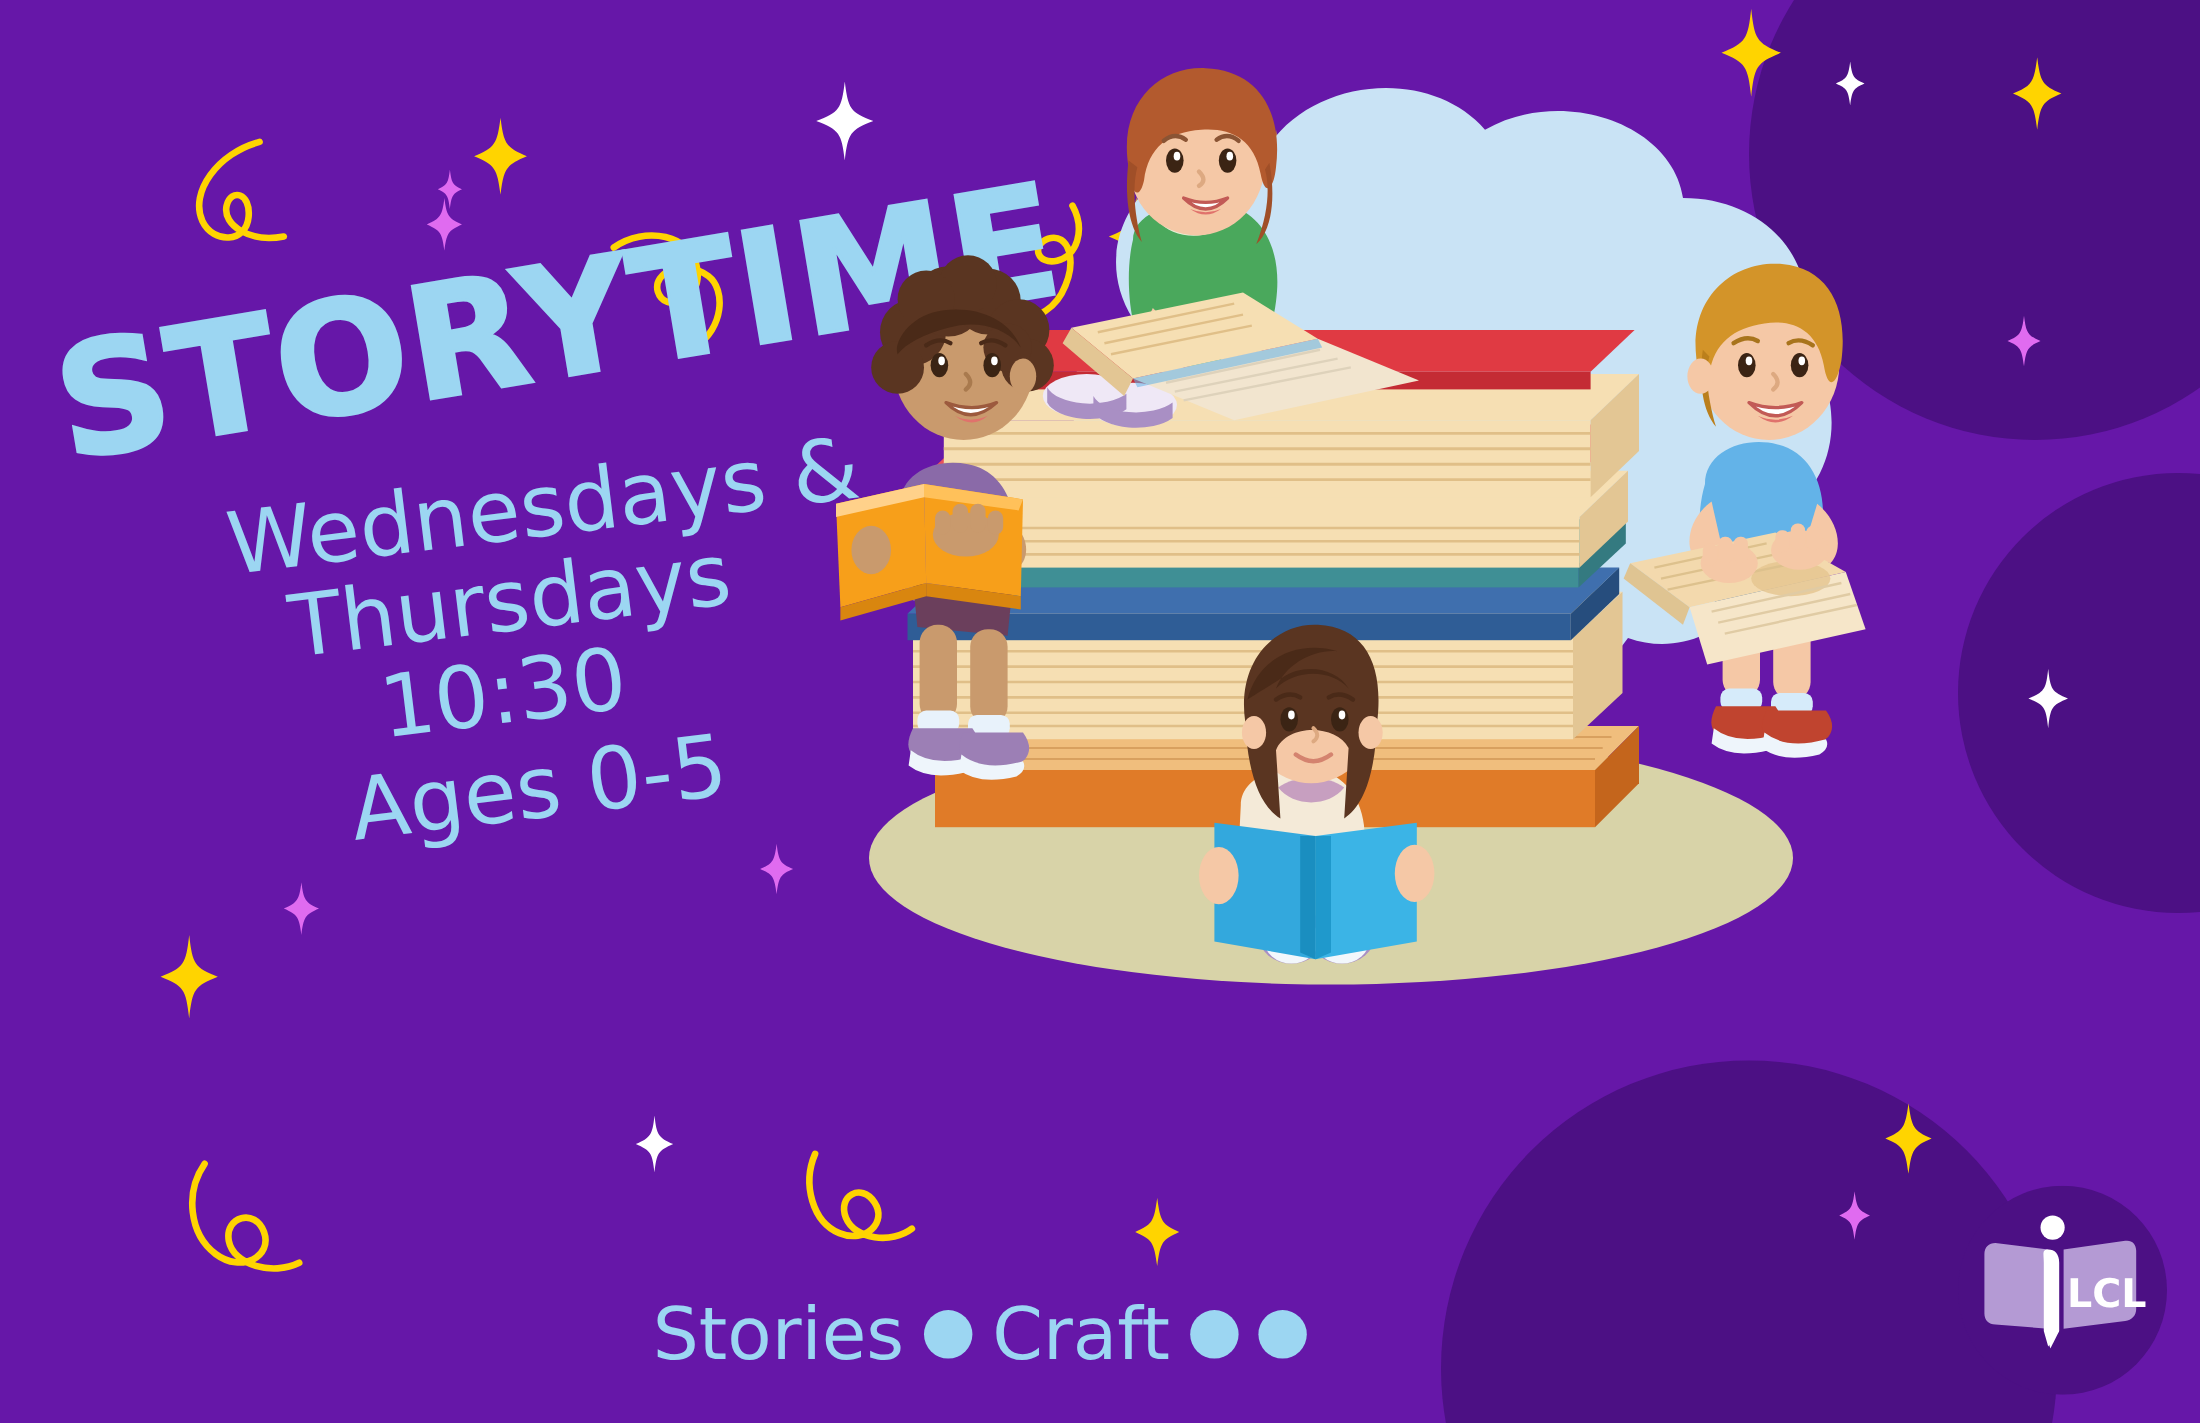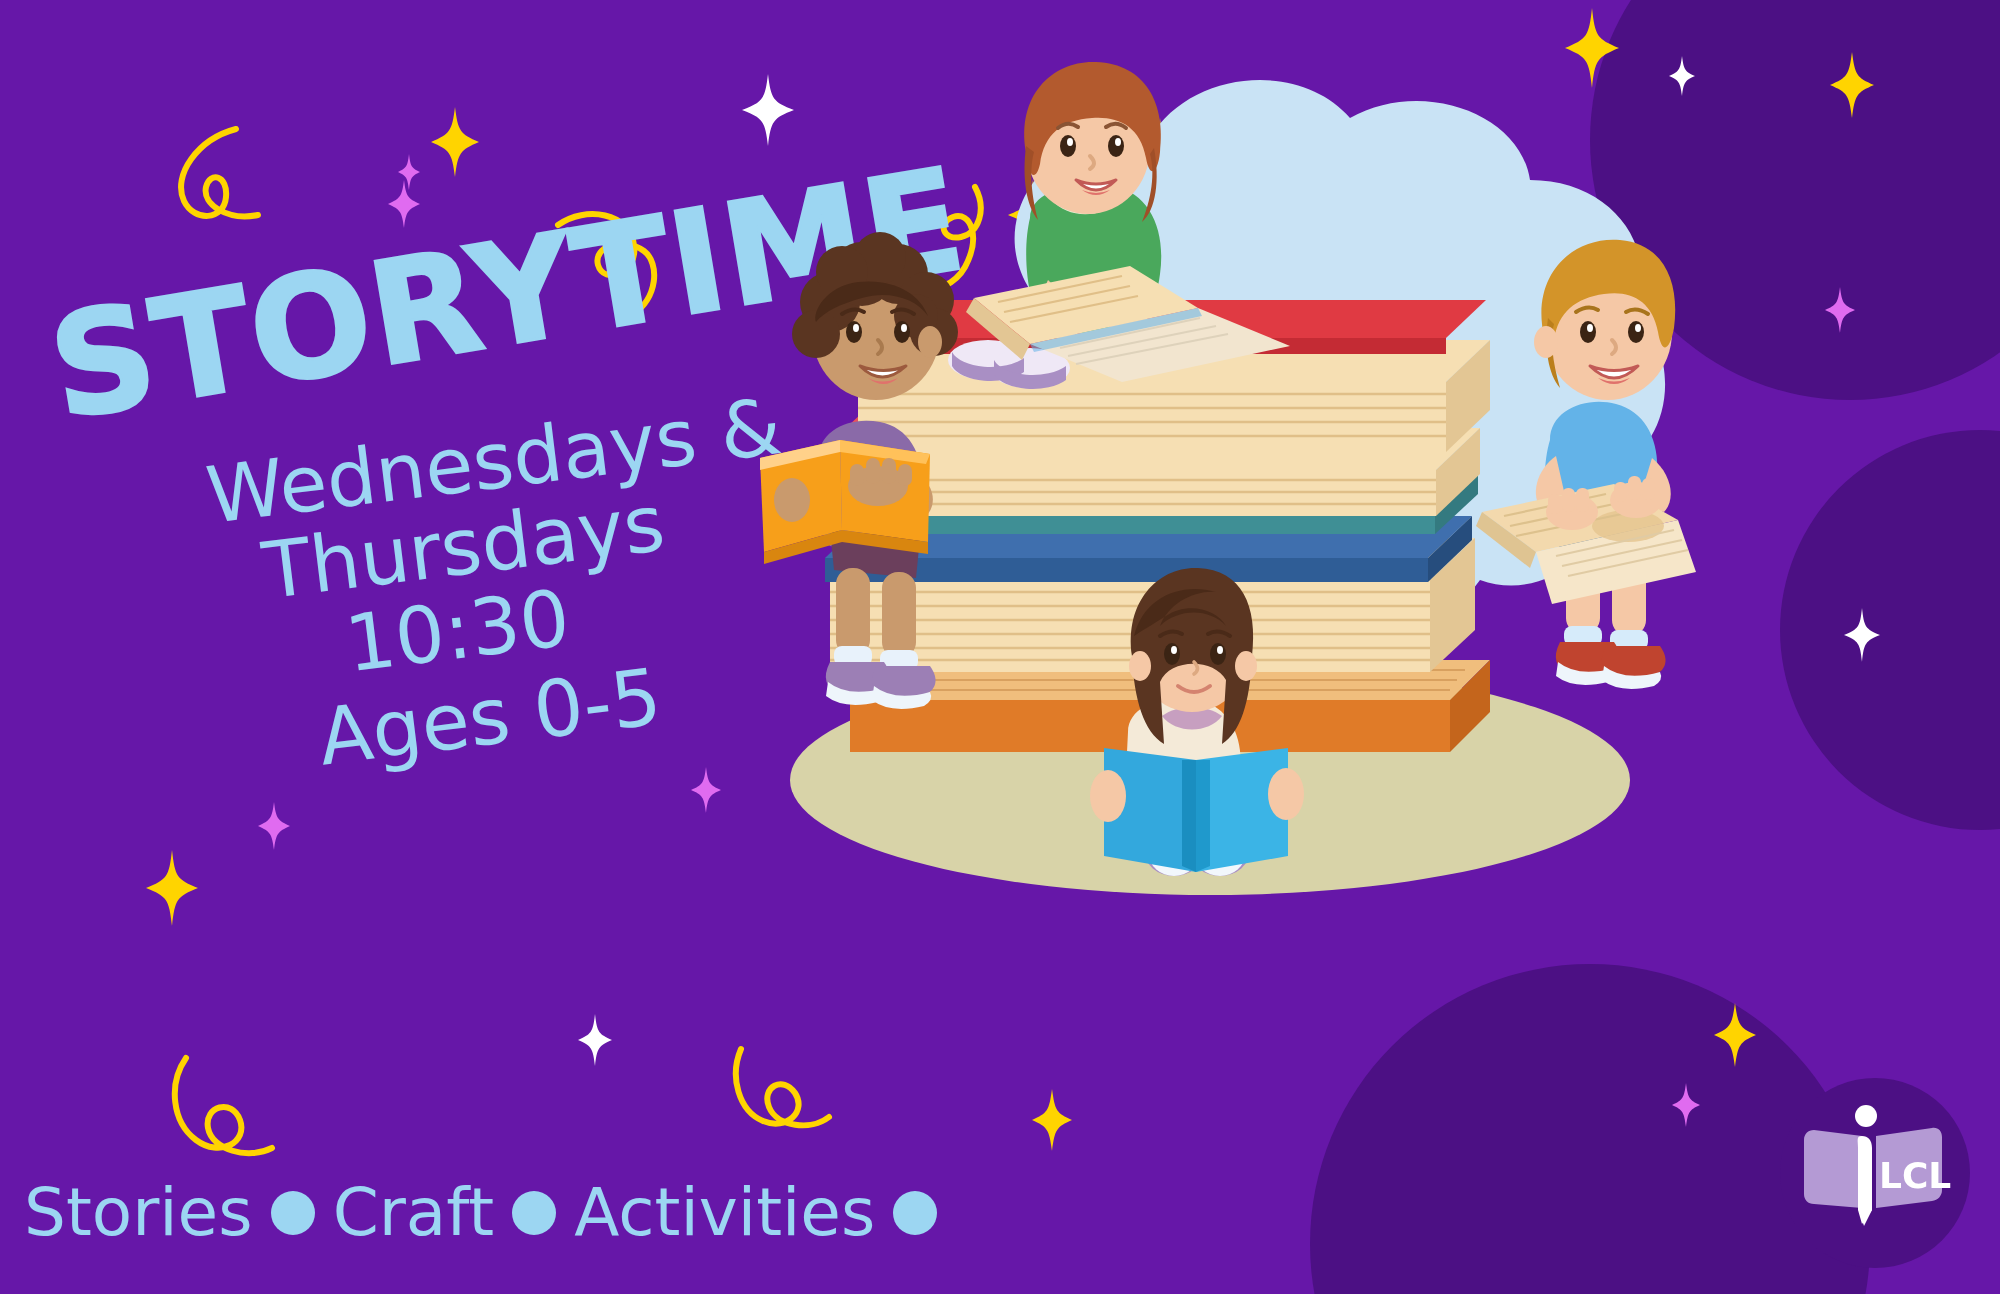--- a/index.html
+++ b/index.html
@@ -88,22 +88,23 @@
   #illustration svg { display: block; }
 
   
   #features {
     position: absolute;
     left: 0;
     right: 0;
     bottom: 48px;
     display: flex;
     align-items: center;
+    justify-content: center;
     gap: 18px;
-    padding-left: 24px;
+    padding-left: 81px;
     padding-right: 300px;
   }
   .feature-label {
     color: #9cd6f2;
     font-family: "DejaVu Sans", sans-serif;
     font-size: 66px;
     font-weight: 400;
     line-height: 1;
     white-space: nowrap;
   }
@@ -592,21 +593,20 @@
 
       </g>
     </svg>
   </div>
 
   <div id="features">
     <span class="feature-label">Stories</span>
     <span class="feature-dot"></span>
     <span class="feature-label">Craft</span>
     <span class="feature-dot"></span>
-    <span class="feature-label">Activities</span>
     <span class="feature-dot"></span>
   </div>
 
   <div id="logo">
     <svg width="190" height="190" viewBox="0 0 190 190" xmlns="http://www.w3.org/2000/svg">
       <circle cx="95" cy="95" r="95" fill="#4c1084"></circle>
 
       <path d="M24,62 C24,56 28,52 34,52 L82,58 L82,130 L34,126 C28,126 24,122 24,116 Z" fill="#b49ad4"></path>
 
       <path d="M96,58 L152,50 C158,49 162,53 162,59 L162,112 C162,118 158,122 152,123 L96,130 Z" fill="#b49ad4"></path>

